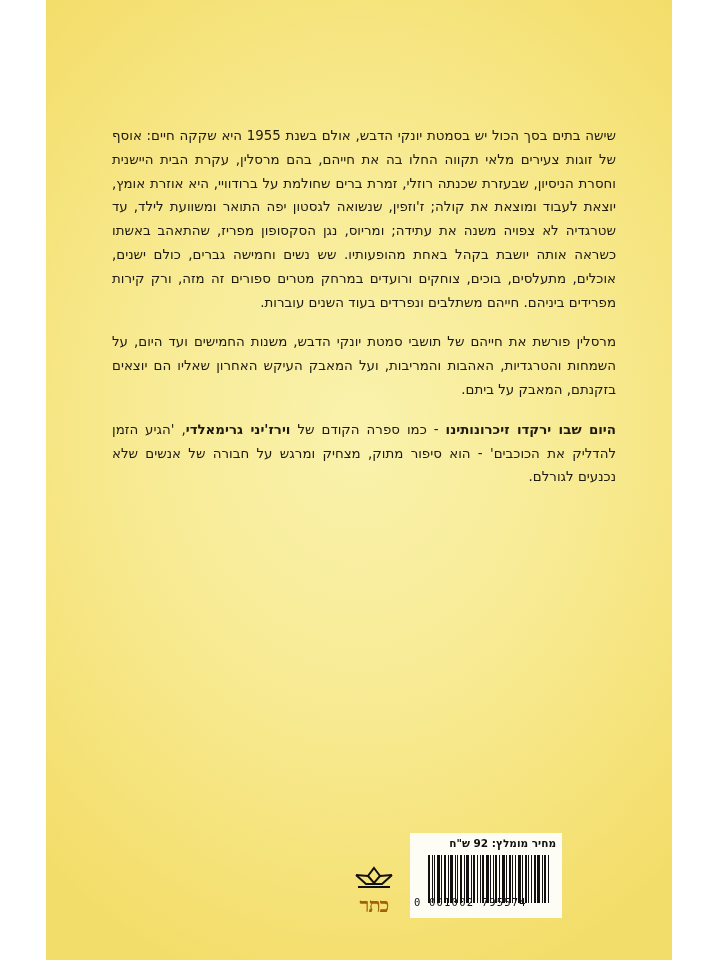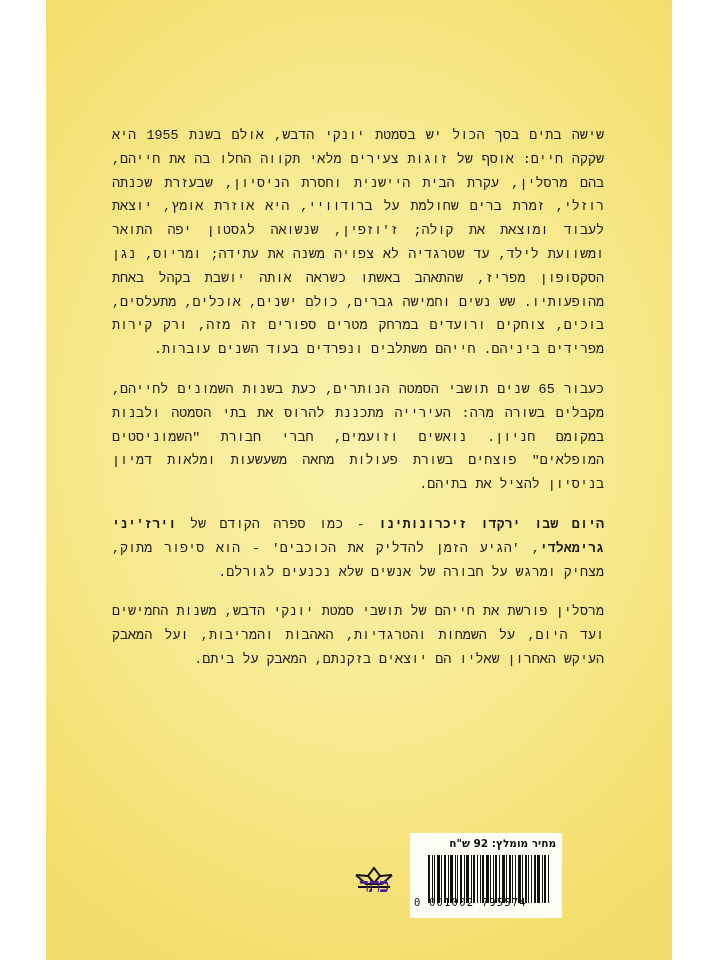--- a/index.html
+++ b/index.html
@@ -20,21 +20,21 @@
       position: absolute;
       left: 112px; top: 124px;
       width: 508px;
       direction: rtl;
       text-align: justify;
       text-align-last: right;
       color: #1d1a10;
       font-size: 13.4px;
       line-height: 23.8px;
     }
-    .blurb p { margin: 0 16px 16px 0; font-family: Liberation Mono, monospace; }
+    .blurb p { margin: 0 4px 16px 0; }
     .blurb b { font-weight: bold; }
     .price-box {
       position: absolute;
       left: 410px; top: 833px;
       width: 152px; height: 85px;
       background: #fdfdf6;
     }
     .price-text {
       position: absolute;
       right: 6px; top: 4px;
@@ -59,42 +59,41 @@
       letter-spacing: 1.2px;
       white-space: pre;
     }
     .logo {
       position: absolute;
       left: 352px; top: 866px;
       width: 44px; height: 50px;
     }
     .logo-text {
       position: absolute;
-      left: 0; top: 8px; width: 44px;
+      left: 0; top: 28px; width: 44px;
       text-align: center;
       direction: rtl;
       font-family: "DejaVu Serif", serif;
       font-weight: bold;
       font-size: 20px;
       line-height: 22px;
-      color: #4c1d95;
+      color: #a16207;
       letter-spacing: -1px;
     }
   </style>
 </head>
 <body>
 
 <div class="cover">
 </div>
 
 <div class="blurb">
   <p>שישה בתים בסך הכול יש בסמטת יונקי הדבש, אולם בשנת 1955 היא שקקה חיים: אוסף של זוגות צעירים מלאי תקווה החלו בה את חייהם, בהם מרסלין, עקרת הבית היישנית וחסרת הניסיון, שבעזרת שכנתה רוזלי, זמרת ברים שחולמת על ברודוויי, היא אוזרת אומץ, יוצאת לעבוד ומוצאת את קולה; ז'וזפין, שנשואה לגסטון יפה התואר ומשוועת לילד, עד שטרגדיה לא צפויה משנה את עתידה; ומריוס, נגן הסקסופון מפריז, שהתאהב באשתו כשראה אותה יושבת בקהל באחת מהופעותיו. שש נשים וחמישה גברים, כולם ישנים, אוכלים, מתעלסים, בוכים, צוחקים ורועדים במרחק מטרים ספורים זה מזה, ורק קירות מפרידים ביניהם. חייהם משתלבים ונפרדים בעוד השנים עוברות.</p>
-  <p>כעבור 65 שנים תושבי הסמטה הנותרים, כעת בשנות השמונים לחייהם, מקבלים בשורה מרה: העירייה מתכננת להרוס את בתי הסמטה ולבנות במקומם חניון. נואשים וזועמים, חברי חבורת "השמוניסטים המופלאים" פוצחים בשורת פעולות מחאה משעשעות ומלאות דמיון בניסיון להציל את בתיהם.</p>
+  <p>מרסלין פורשת את חייהם של תושבי סמטת יונקי הדבש, משנות החמישים ועד היום, על השמחות והטרגדיות, האהבות והמריבות, ועל המאבק העיקש האחרון שאליו הם יוצאים בזקנתם, המאבק על ביתם.</p>
   <p><b>היום שבו ירקדו זיכרונותינו</b><span> - כמו ספרה הקודם של </span><b>וירז'יני גרימאלדי</b><span>, 'הגיע הזמן להדליק את הכוכבים' - הוא סיפור מתוק, מצחיק ומרגש על חבורה של אנשים שלא נכנעים לגורלם.</span></p>
-  <p>מרסלין פורשת את חייהם של תושבי סמטת יונקי הדבש, משנות החמישים ועד היום, על השמחות והטרגדיות, האהבות והמריבות, ועל המאבק העיקש האחרון שאליו הם יוצאים בזקנתם, המאבק על ביתם.</p>
 </div>
 
 <div class="logo">
   <svg width="44" height="24" viewBox="0 0 44 24" style="position:absolute;left:0;top:0;">
     <g fill="none" stroke="#111" stroke-width="2">
       <path d="M22 2 L28 10 L22 17 L16 10 Z"></path>
       <path d="M4 9 L14 18 L30 18 L40 9"></path>
       <path d="M4 9 L16 10"></path>
       <path d="M40 9 L28 10"></path>
       <path d="M6 21 L38 21"></path>

